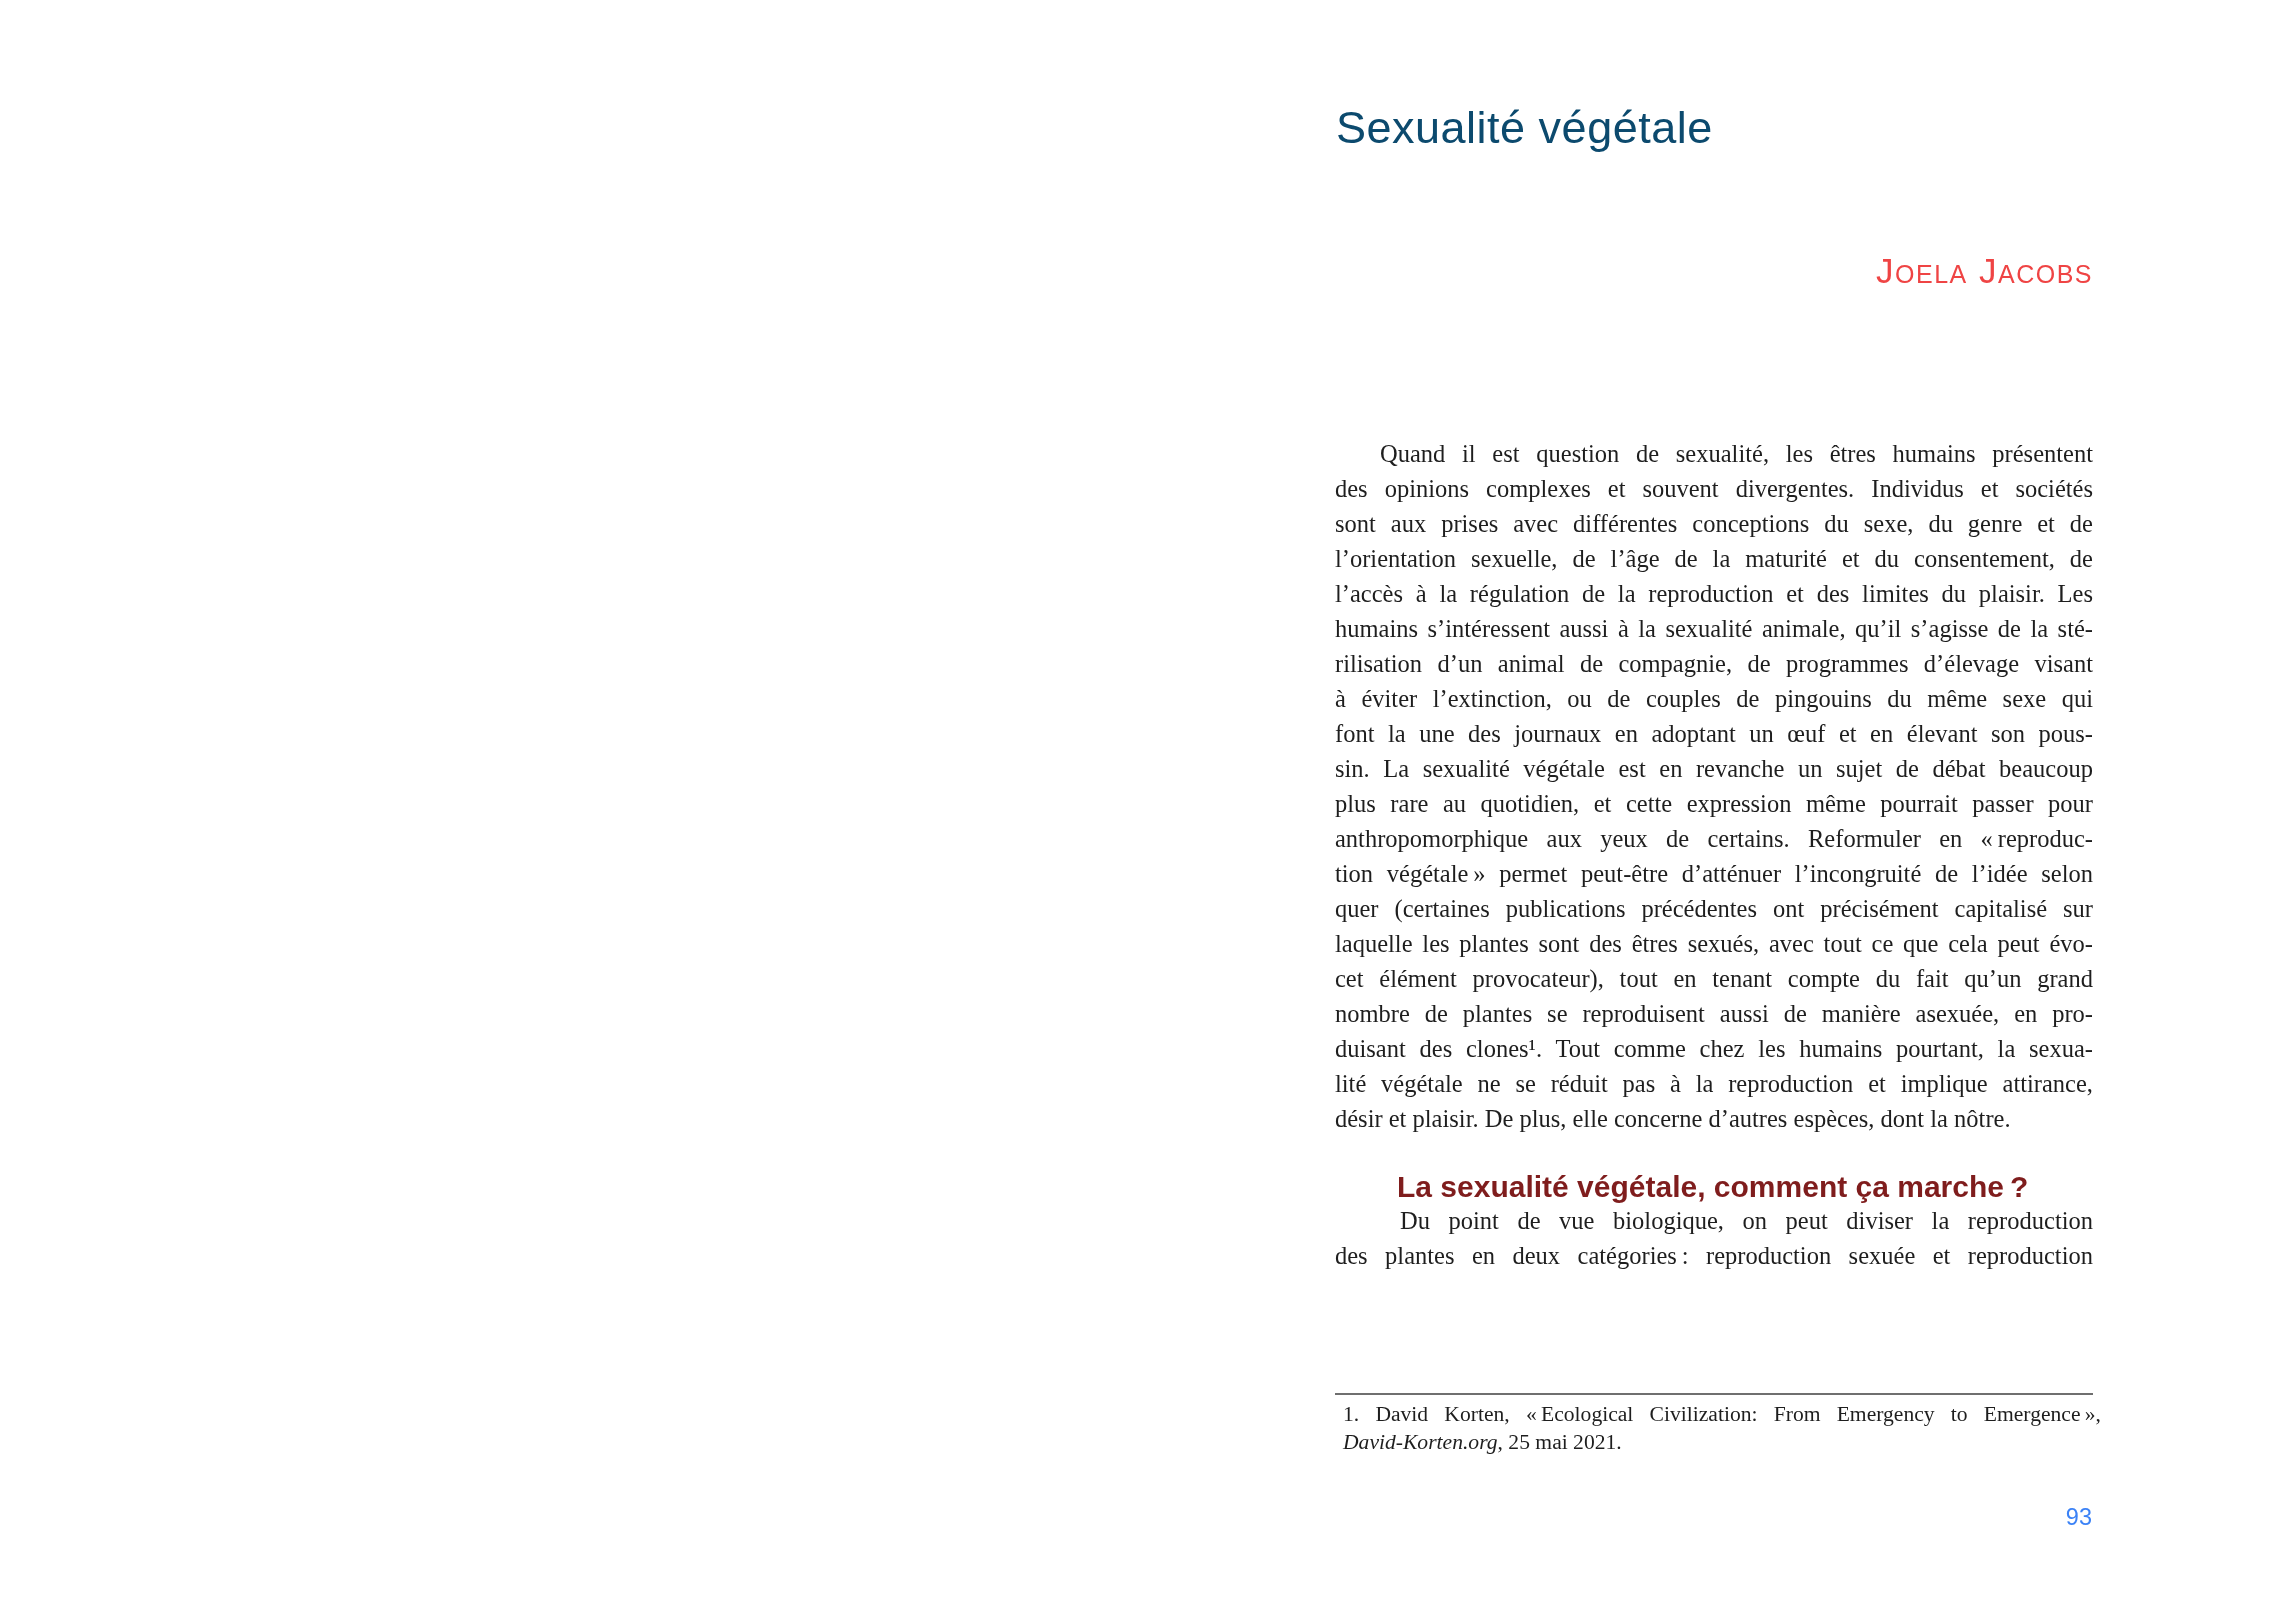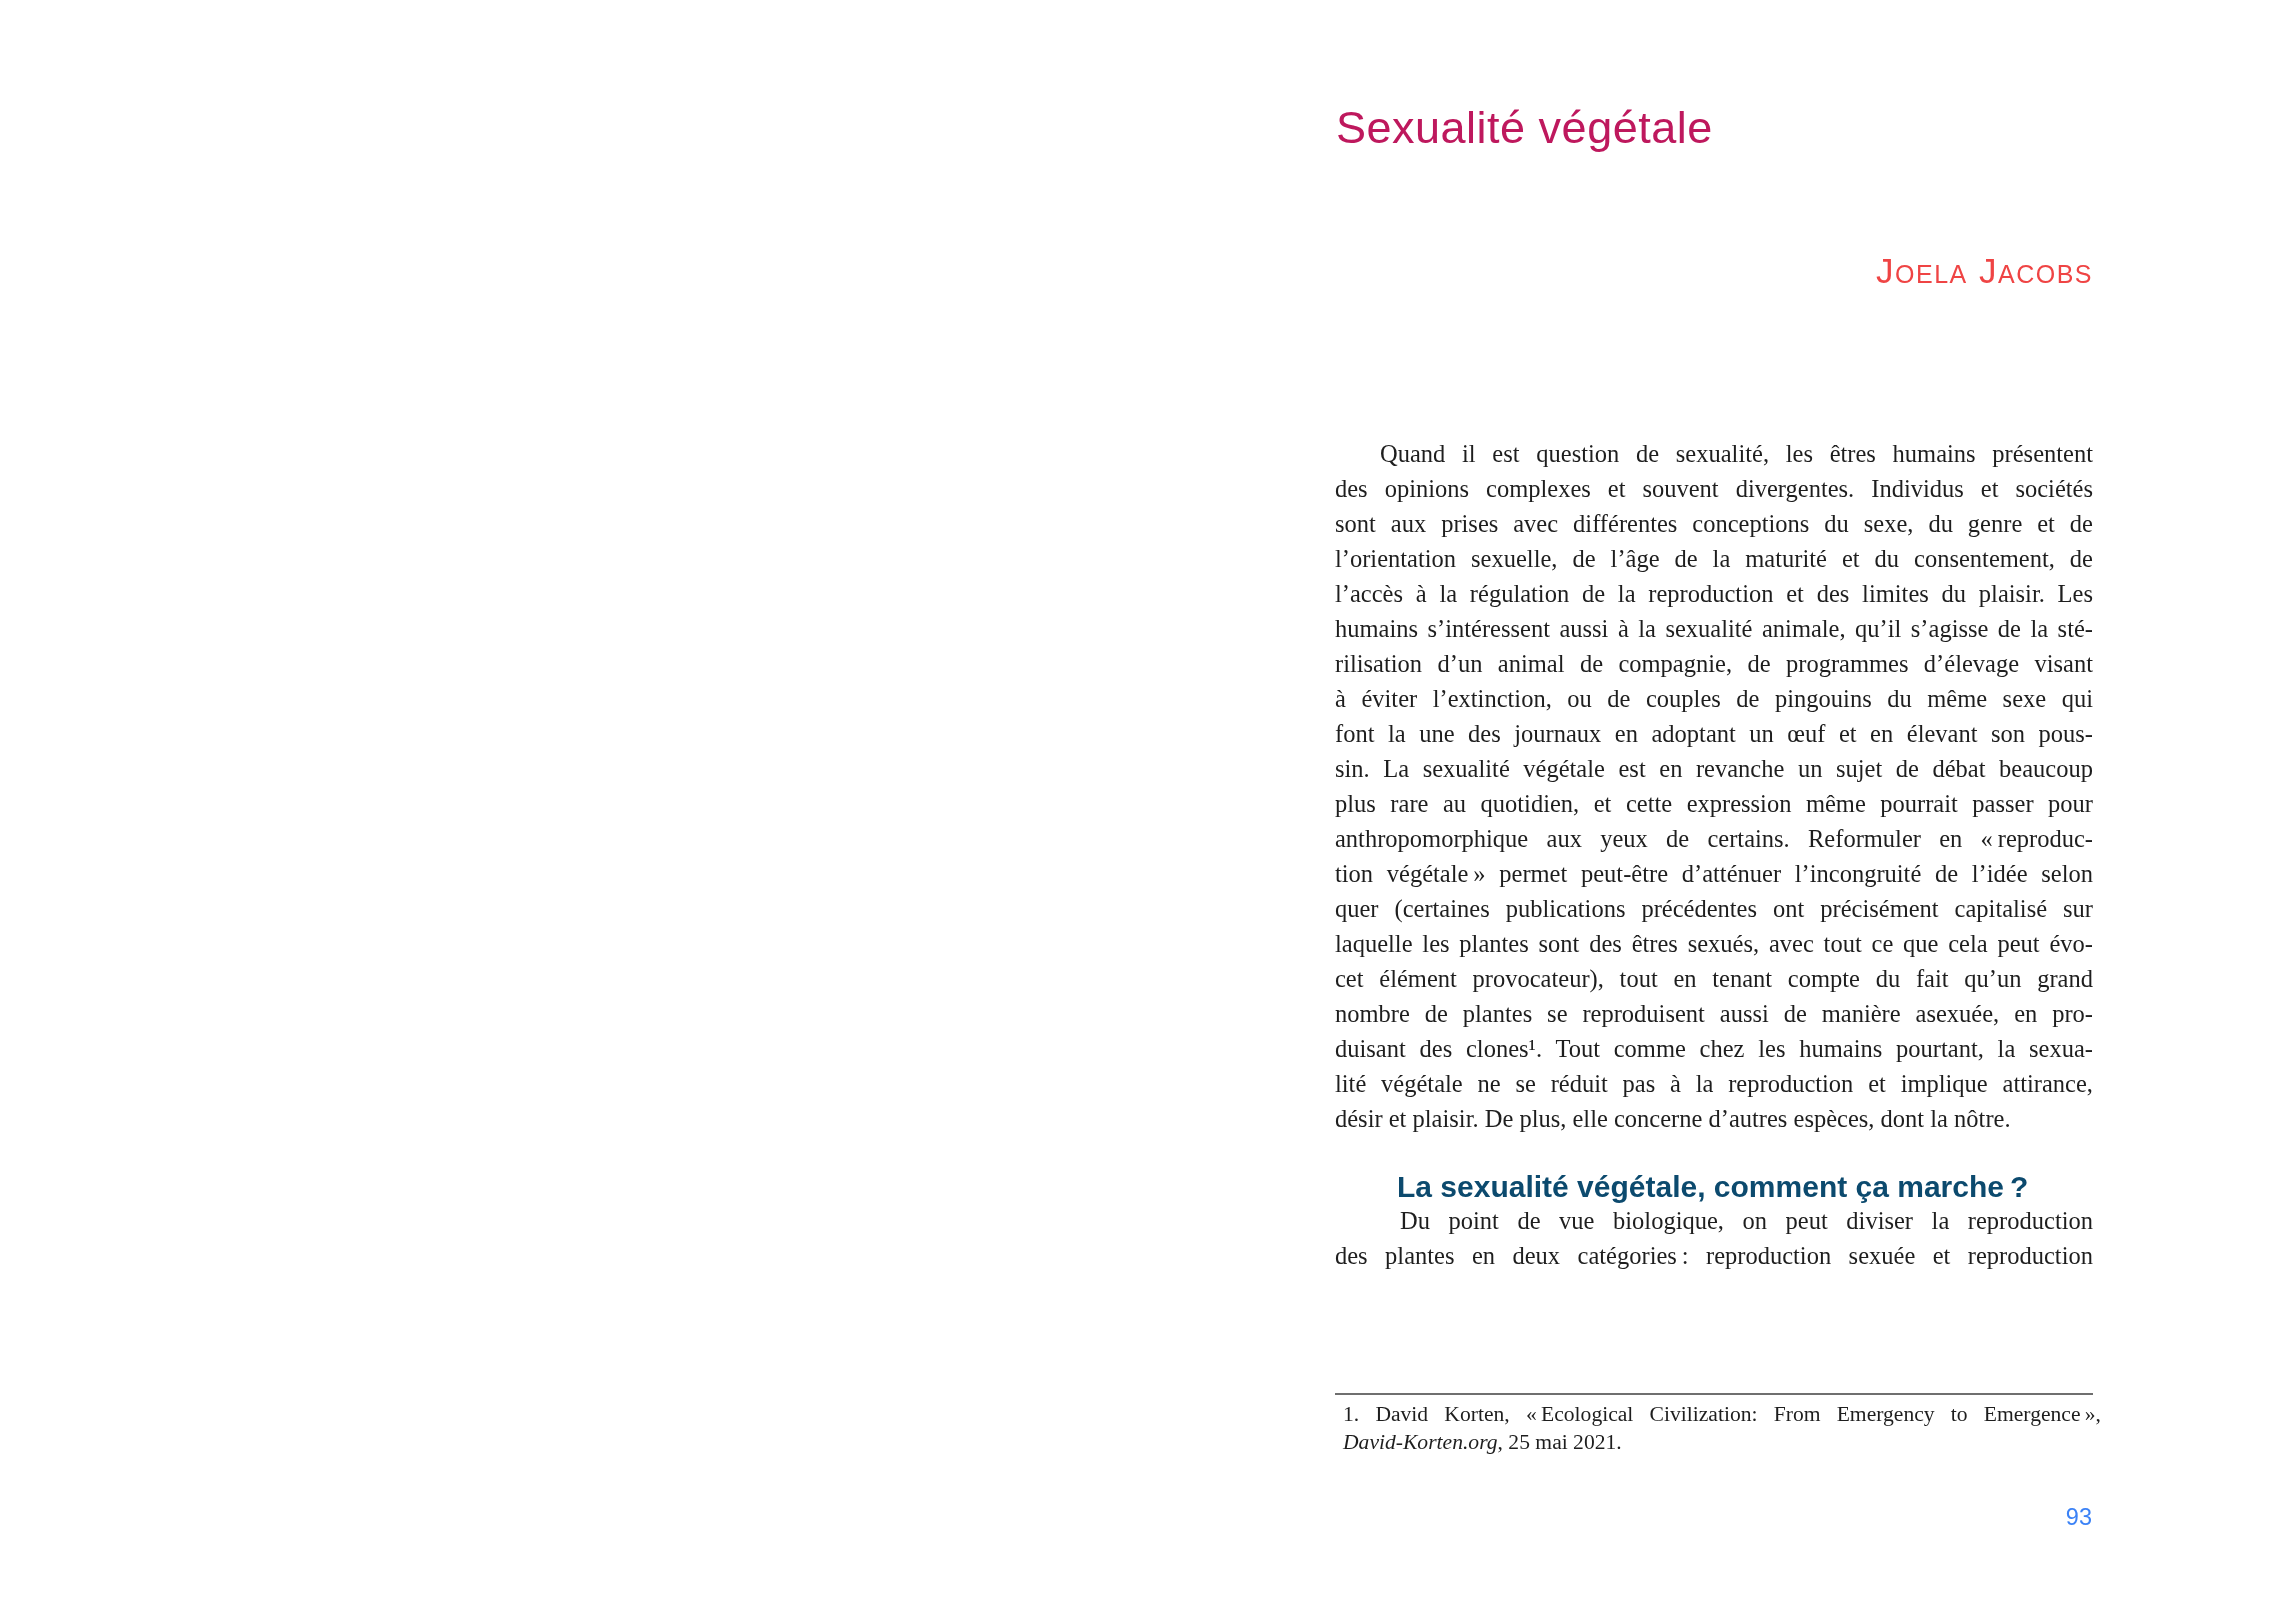--- a/index.html
+++ b/index.html
@@ -22,21 +22,21 @@
   .title {
     position: absolute;
     top: 102px;
     left: 1px;
     margin: 0;
     font-family: "Liberation Sans", sans-serif;
     font-weight: 400;
     font-size: 45px;
     line-height: 51px;
     letter-spacing: 0.5px;
-    color: #be185d;
+    color: #0c4a6e;
     white-space: nowrap;
   }
   .author {
     position: absolute;
     top: 251px;
     right: 0;
     font-family: "Liberation Sans", sans-serif;
     font-variant: small-caps;
     font-weight: 400;
     font-size: 35px;
@@ -64,21 +64,21 @@
   .heading {
     position: absolute;
     top: 1168px;
     left: 0;
     margin: 0;
     padding-left: 62px;
     font-family: "Liberation Sans", sans-serif;
     font-weight: 700;
     font-size: 30px;
     line-height: 37px;
-    color: #0c4a6e;
+    color: #7f1d1d;
     white-space: nowrap;
   }
   .fnrule {
     position: absolute;
     top: 1393px;
     left: 0;
     width: 758px;
     margin: 0;
     border: none;
     border-top: 2px solid #6f6f6f;

